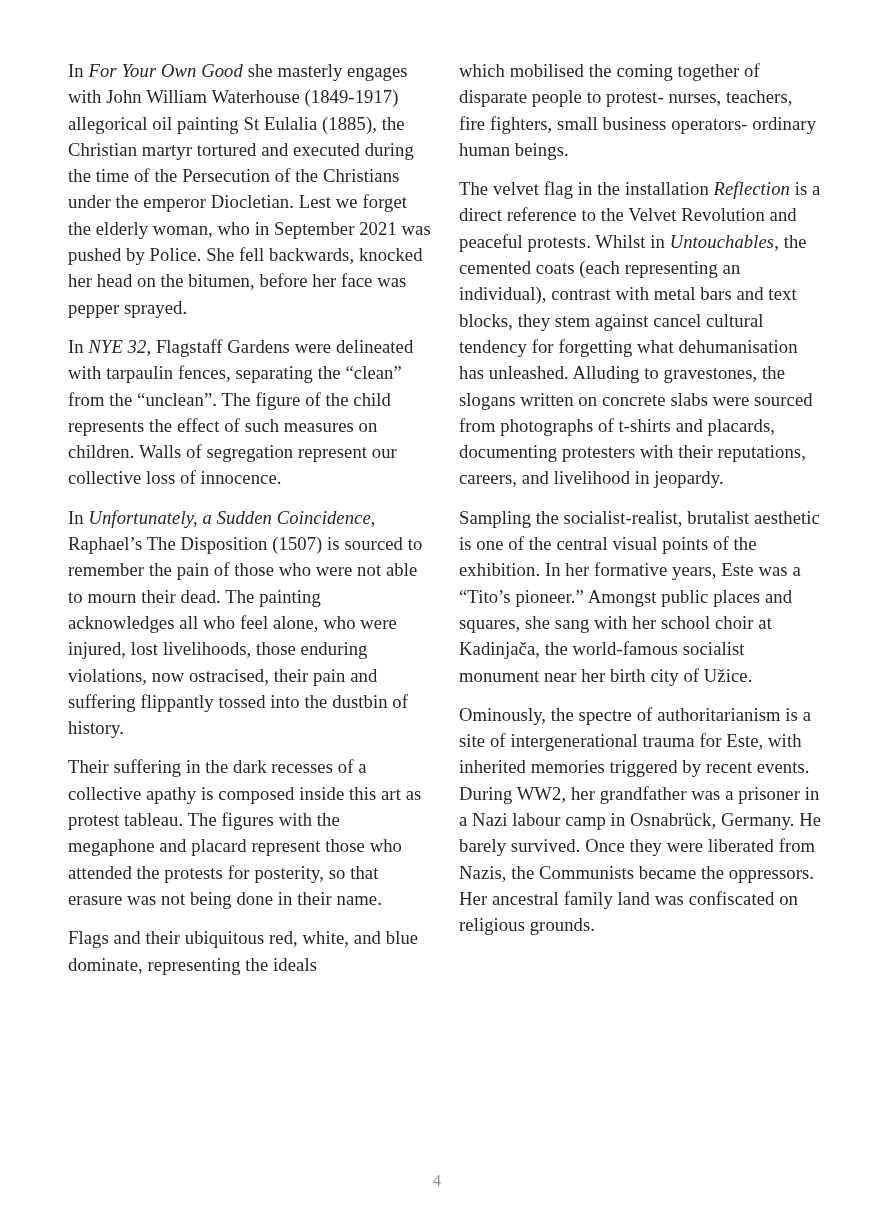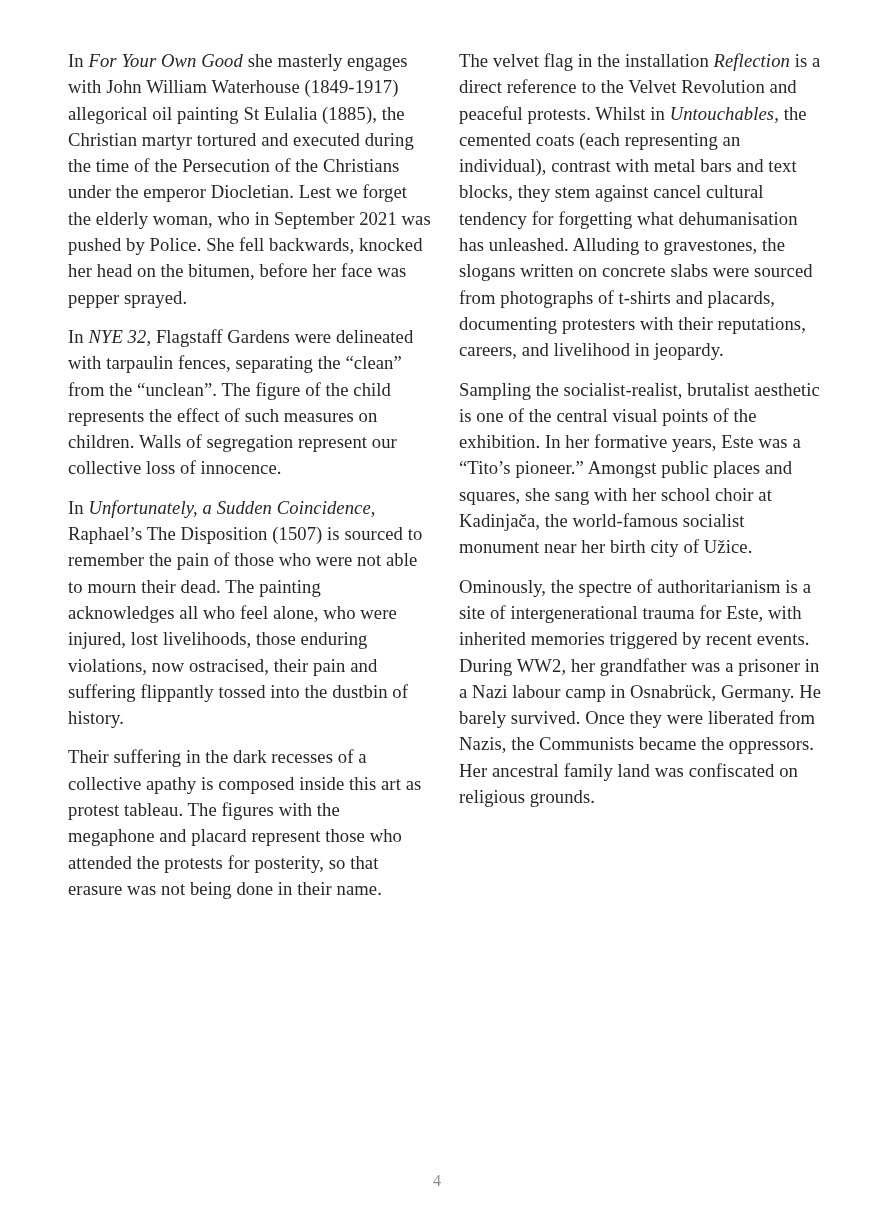--- a/index.html
+++ b/index.html
@@ -13,21 +13,21 @@
     position: relative;
     width: 874px;
     height: 1226px;
     background: #ffffff;
     font-family: "Liberation Serif", "DejaVu Serif", serif;
     color: #262626;
   }
   .text-area {
     position: absolute;
     left: 68px;
-    top: 48px;
+    top: 58px;
     width: 754px;
     display: flex;
     gap: 28px;
   }
   .col {
     width: 363px;
     font-size: 18.6px;
     line-height: 26.3px;
     letter-spacing: 0.1px;
     text-align: left;
@@ -54,22 +54,24 @@
 </head>
 <body>
 
 <div class="page">
   <div class="text-area">
     <div class="col">
         <p class="para"><span>In </span><span class="it">For Your Own Good</span><span> she masterly engages with John William Waterhouse (1849-1917) allegorical oil painting St Eulalia (1885), the Christian martyr tortured and executed during the time of the Persecution of the Christians under the emperor Diocletian. Lest we forget the elderly woman, who in September 2021 was pushed by Police. She fell backwards, knocked her head on the bitumen, before her face was pepper sprayed.</span></p>
         <p class="para"><span>In </span><span class="it">NYE 32</span><span>, Flagstaff Gardens were delineated with tarpaulin fences, separating the “clean” from the “unclean”. The figure of the child represents the effect of such measures on children. Walls of segregation represent our collective loss of innocence.</span></p>
         <p class="para"><span>In </span><span class="it">Unfortunately, a Sudden Coincidence</span><span>, Raphael’s The Disposition (1507) is sourced to remember the pain of those who were not able to mourn their dead. The painting acknowledges all who feel alone, who were injured, lost livelihoods, those enduring violations, now ostracised, their pain and suffering flippantly tossed into the dustbin of history.</span></p>
         <p class="para"><span>Their suffering in the dark recesses of a collective apathy is composed inside this art as protest tableau. The figures with the megaphone and placard represent those who attended the protests for posterity, so that erasure was not being done in their name.</span></p>
+        <p class="para"><span>Flags and their ubiquitous red, white, and blue dominate, representing the ideals</span></p>
       </div>
     <div class="col">
+        <p class="para"><span>which mobilised the coming together of disparate people to protest- nurses, teachers, fire fighters, small business operators- ordinary human beings.</span></p>
         <p class="para"><span>The velvet flag in the installation </span><span class="it">Reflection</span><span> is a direct reference to the Velvet Revolution and peaceful protests. Whilst in </span><span class="it">Untouchables</span><span>, the cemented coats (each representing an individual), contrast with metal bars and text blocks, they stem against cancel cultural tendency for forgetting what dehumanisation has unleashed. Alluding to gravestones, the slogans written on concrete slabs were sourced from photographs of t-shirts and placards, documenting protesters with their reputations, careers, and livelihood in jeopardy.</span></p>
         <p class="para"><span>Sampling the socialist-realist, brutalist aesthetic is one of the central visual points of the exhibition. In her formative years, Este was a “Tito’s pioneer.” Amongst public places and squares, she sang with her school choir at Kadinjača, the world-famous socialist monument near her birth city of Užice.</span></p>
         <p class="para"><span>Ominously, the spectre of authoritarianism is a site of intergenerational trauma for Este, with inherited memories triggered by recent events. During WW2, her grandfather was a prisoner in a Nazi labour camp in Osnabrück, Germany. He barely survived. Once they were liberated from Nazis, the Communists became the oppressors. Her ancestral family land was confiscated on religious grounds.</span></p>
       </div>
   </div>
   <div class="footer">
     <span class="page-number">4</span>
   </div>
 </div>
 

